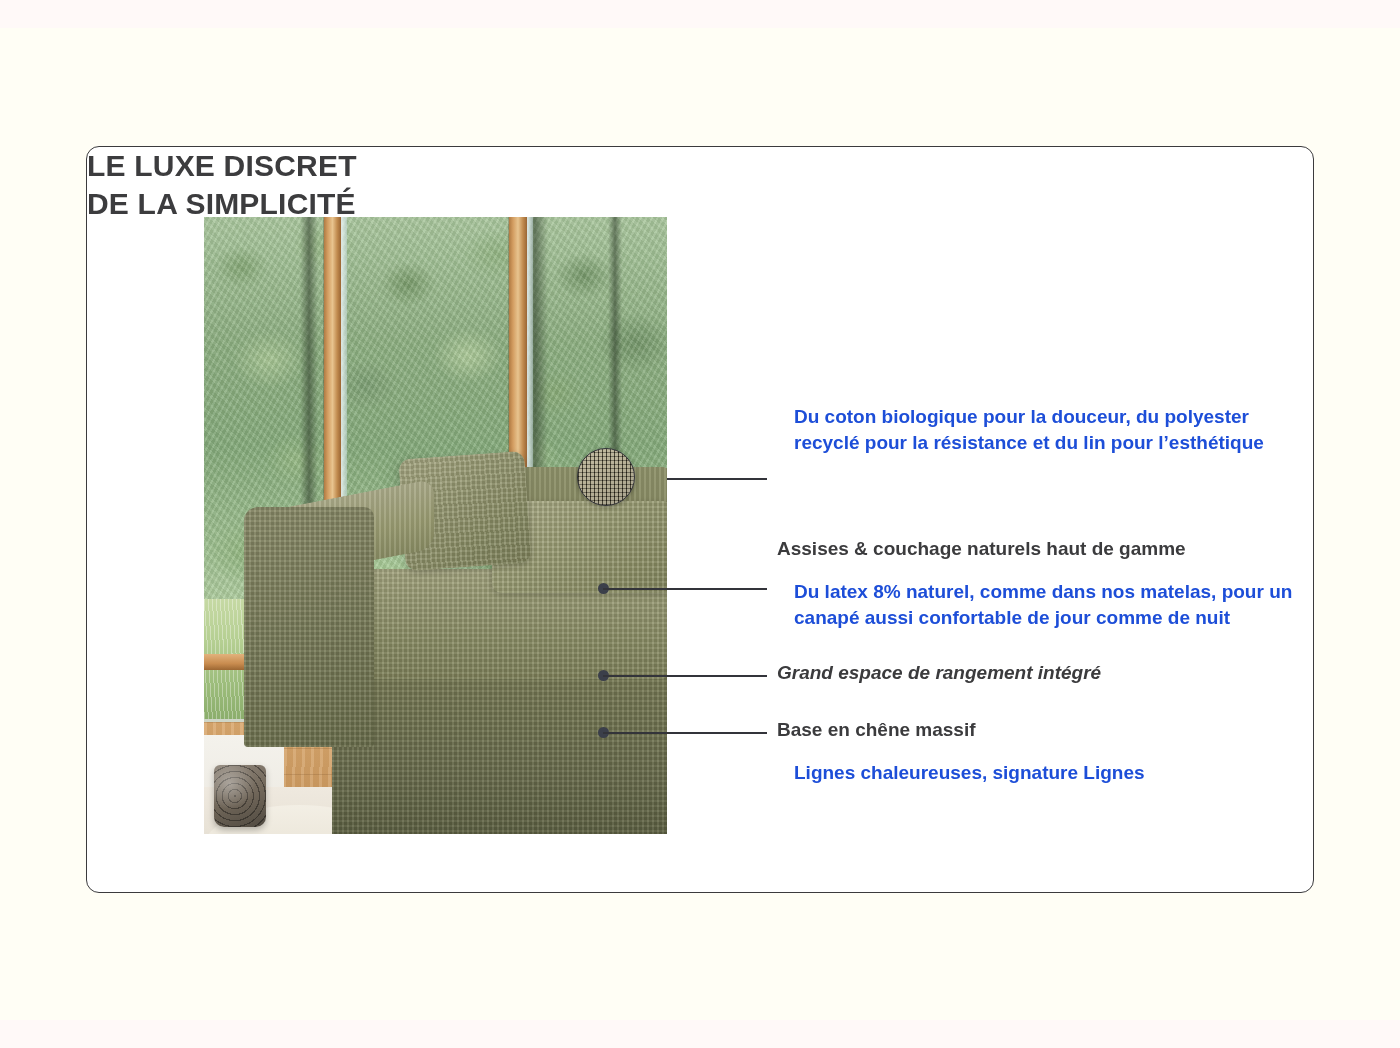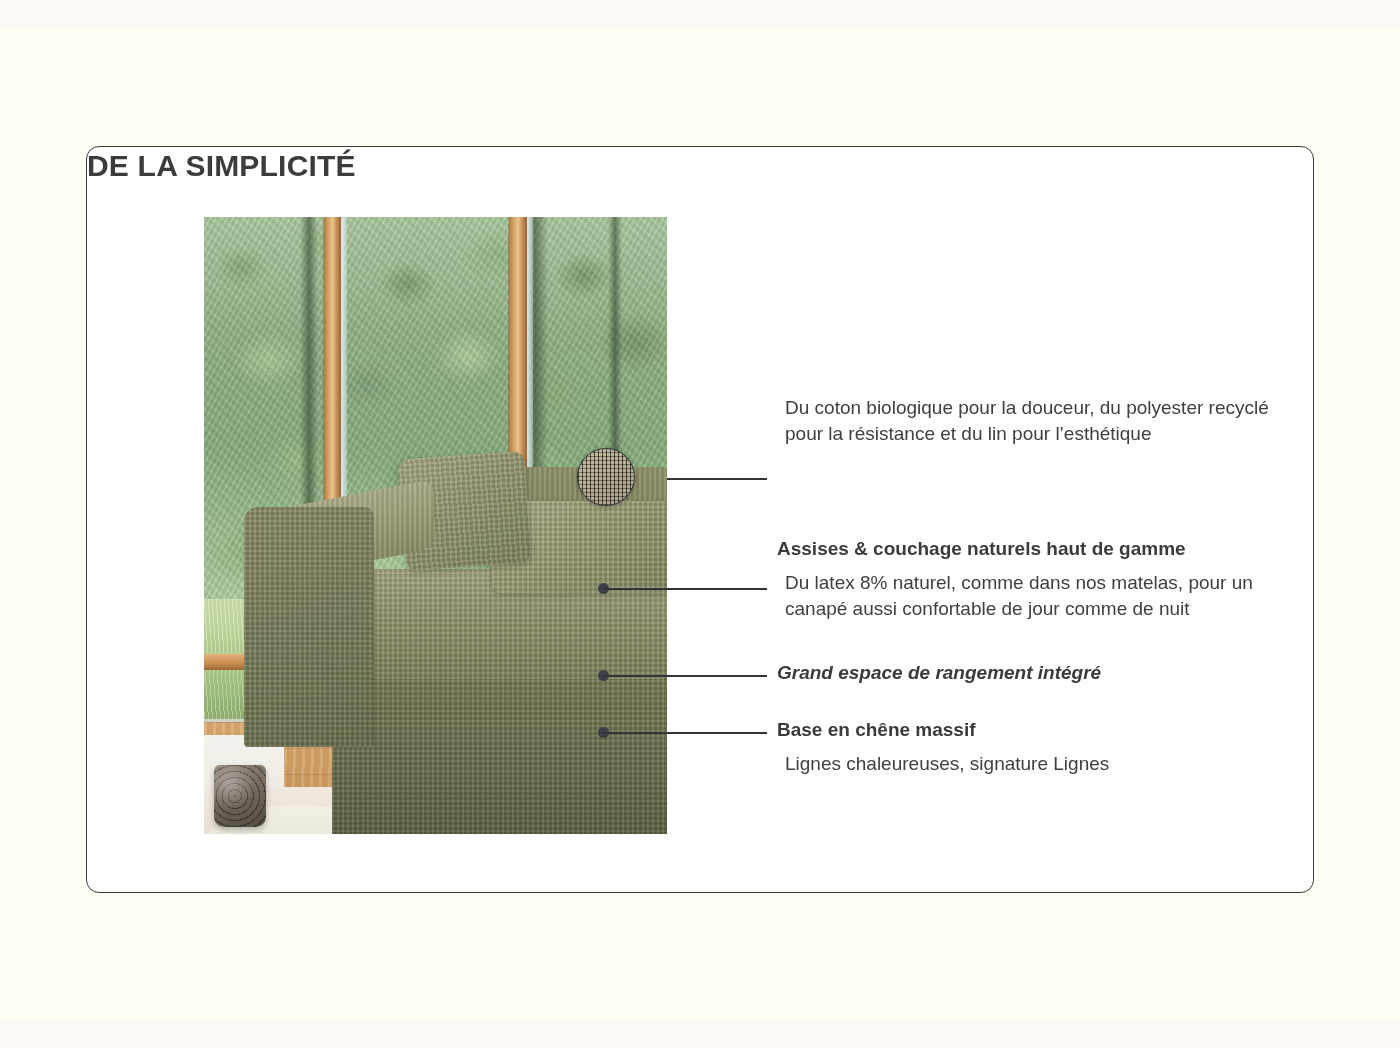--- a/index.html
+++ b/index.html
@@ -190,21 +190,21 @@
   .title{
     font-size:30px;font-weight:700;line-height:1.27;
     letter-spacing:.2px;color:#3c3c3e;margin:0 0 0 0;
   }
   .title span{display:block;}
   .feat{position:absolute;left:690px;}
   .feat h3{
     margin:0 0 2px 0;font-size:19px;font-weight:700;color:#3b3b3d;line-height:1.3;
   }
   .feat p{
-    margin:8px;font-size:19px;font-weight:400;color:#404040;line-height:1.38;
+    margin:17px;font-size:19px;font-weight:700;color:#1d4ed8;line-height:1.38;
     max-width:500px;
   }
 </style>
 </head>
 <body>
 
 <div class="band band-top"></div>
 <div class="band band-bottom"></div>
 
 <div class="card">
@@ -246,20 +246,21 @@
   <div class="dot" style="left:511px;top:436px;"></div>
   <div class="conn" style="left:516px;top:441px;width:164px;"></div>
 
   <div class="dot" style="left:511px;top:523px;"></div>
   <div class="conn" style="left:516px;top:528px;width:164px;"></div>
 
   <div class="dot" style="left:511px;top:580px;"></div>
   <div class="conn" style="left:516px;top:585px;width:164px;"></div>
 
   <h1 class="title">
+    <span>LE LUXE DISCRET</span>
     <span>DE LA SIMPLICITÉ</span>
   </h1>
 
   <div class="feat" style="top:240px;">
     <p>Du coton biologique pour la douceur, du polyester recyclé pour la résistance et du lin pour l’esthétique</p>
   </div>
 
   <div class="feat" style="top:390px;">
     <h3>Assises &amp; couchage naturels haut de gamme</h3>
     <p>Du latex 8% naturel, comme dans nos matelas, pour un canapé aussi confortable de jour comme de nuit</p>

